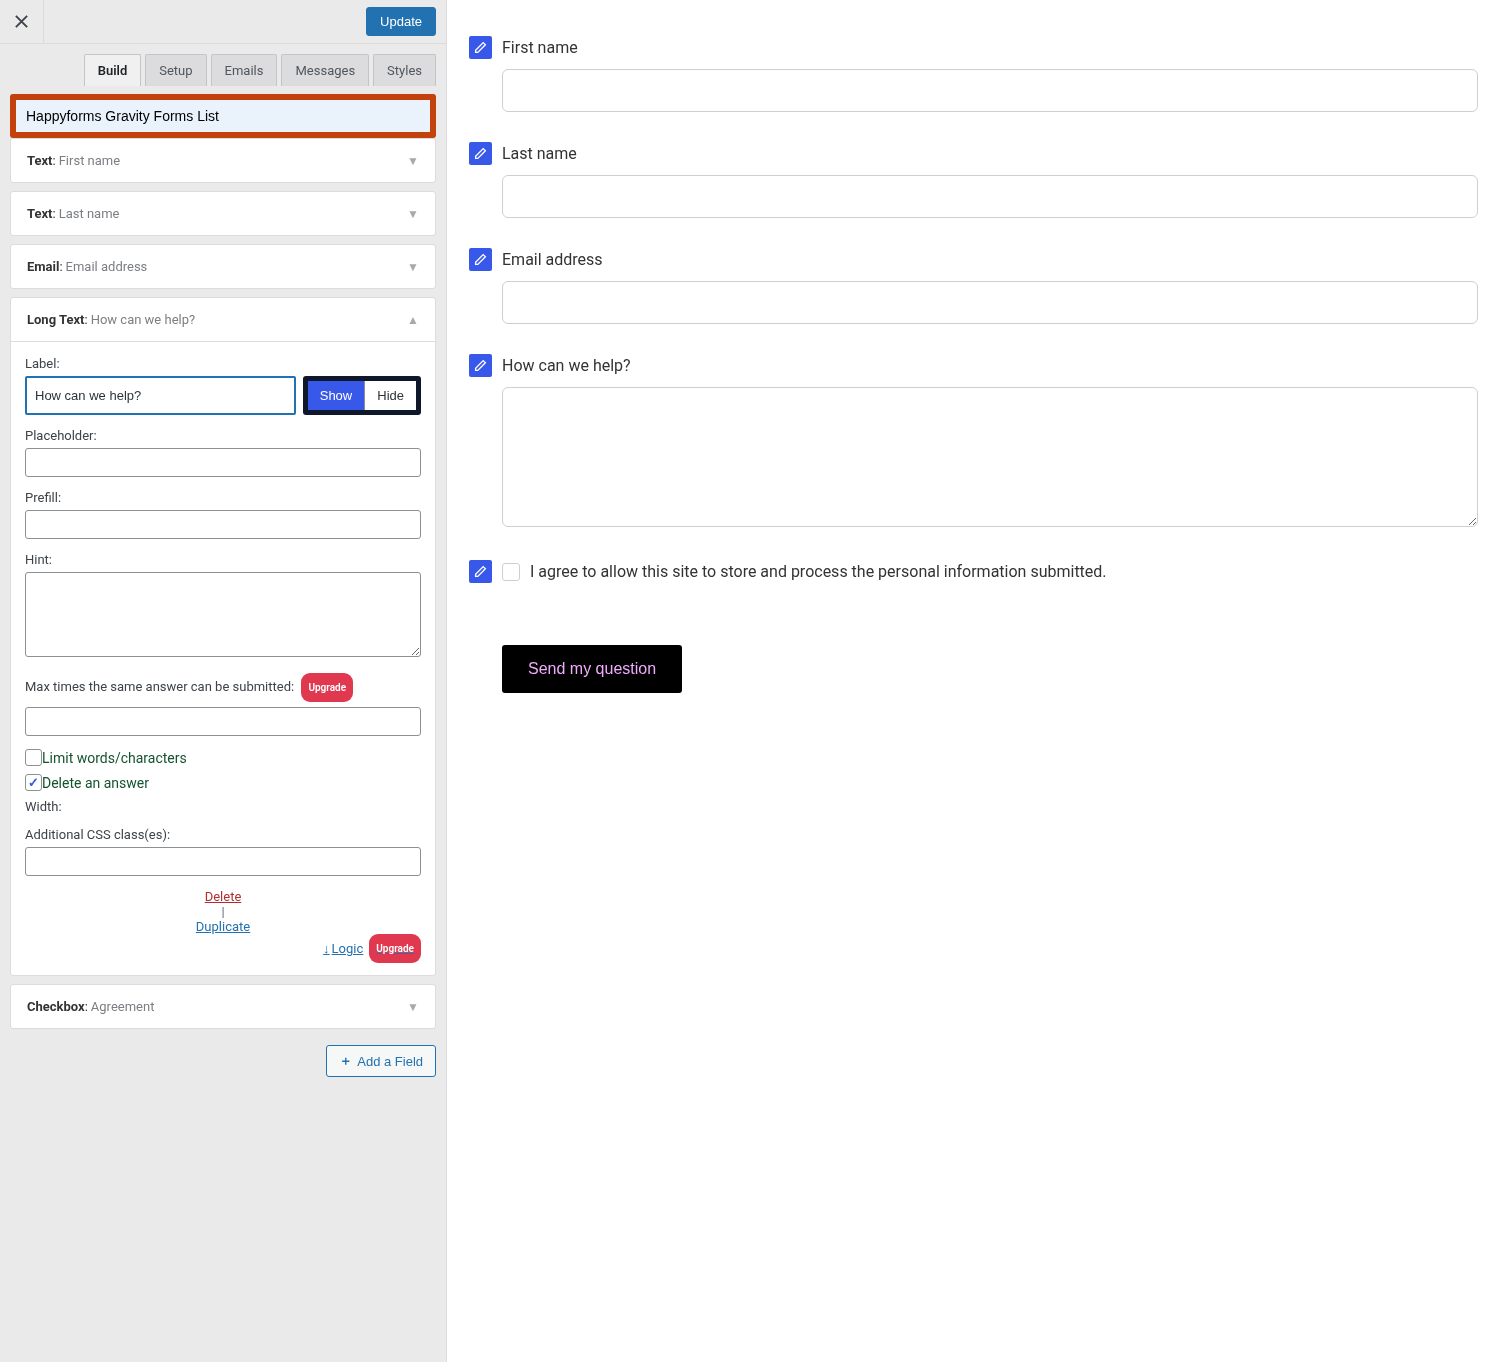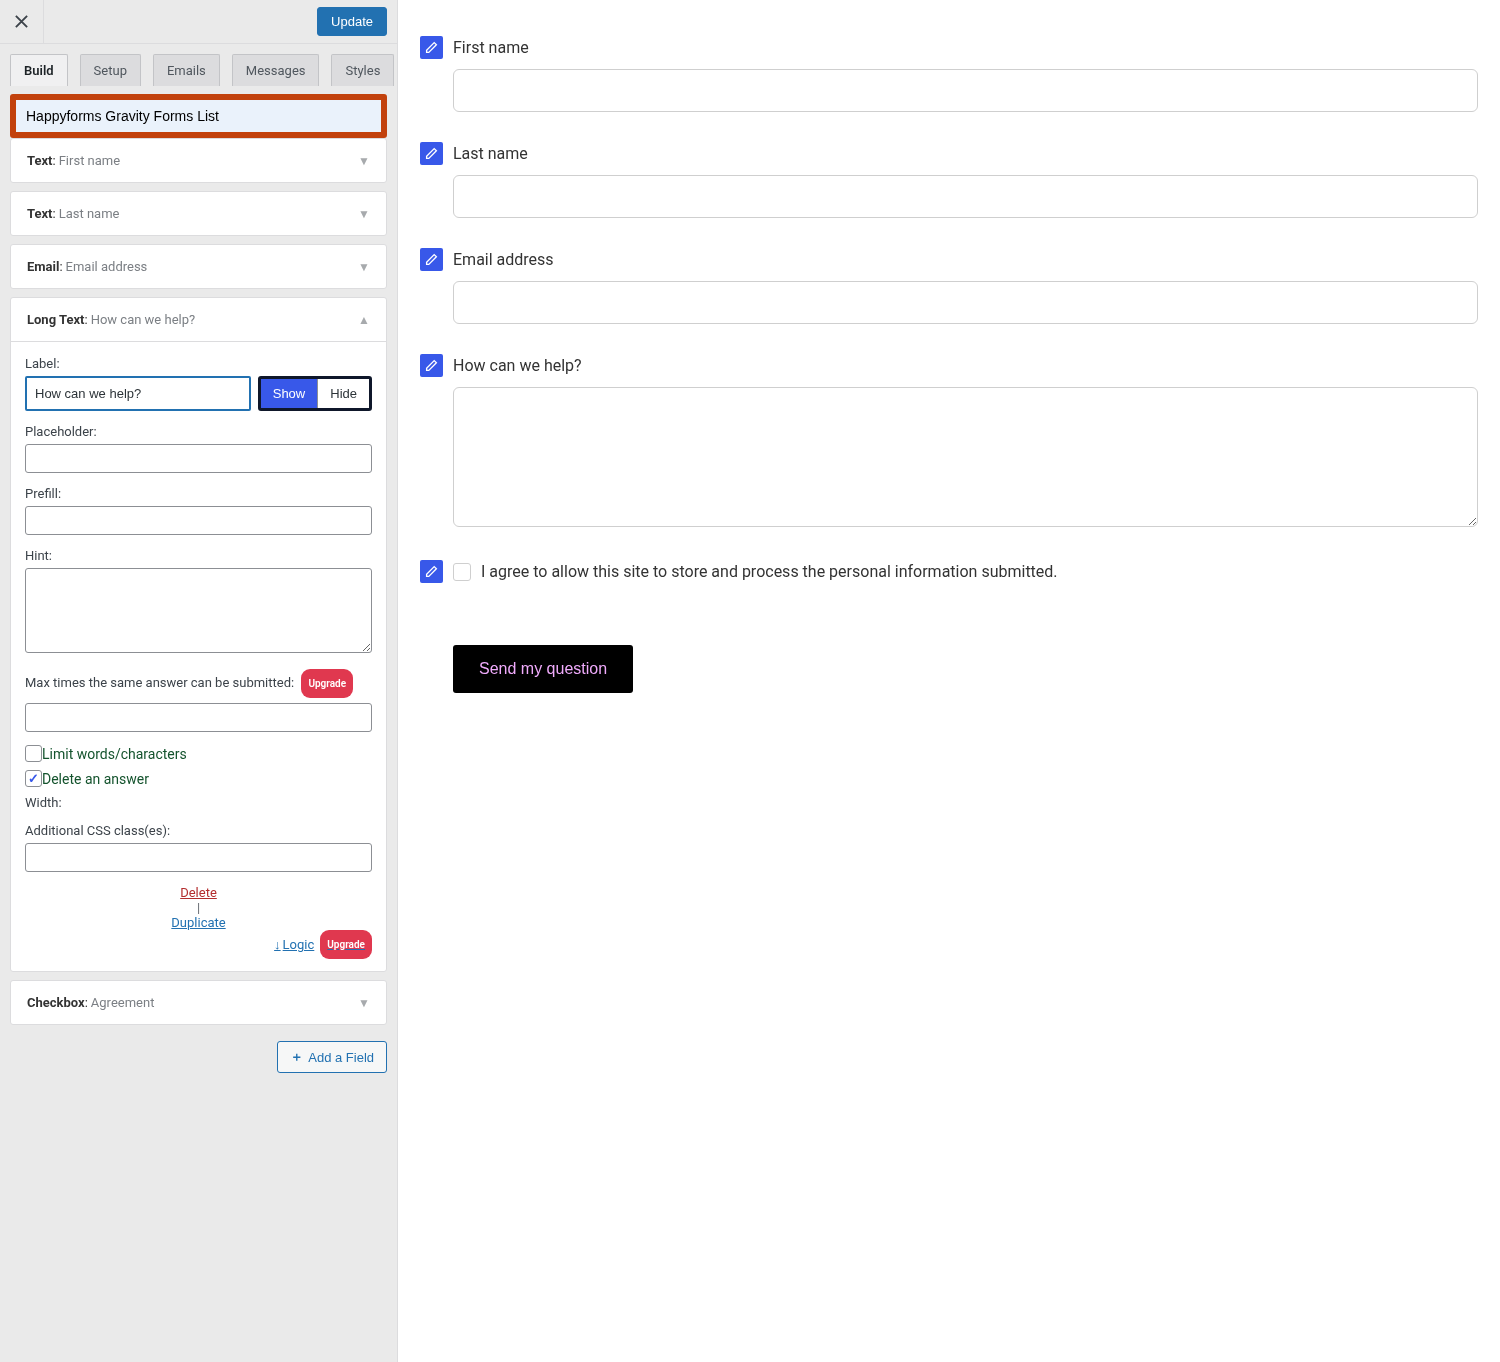--- a/index.html
+++ b/index.html
@@ -6,21 +6,21 @@
   body {
     margin: 0;
     font-family: -apple-system, BlinkMacSystemFont, "Segoe UI", Roboto, Arial, sans-serif;
     font-size: 13px;
     color: #1d2327;
     background: #f0f0f1;
   }
   .app { display: flex; min-height: 100vh; }
   
   .sidebar {
-    width: 398px;
+    width: 447px;
     background: #eaeaea;
     border-right: 1px solid #dcdcde;
     display: flex;
     flex-direction: column;
   }
   .sb-header {
     height: 44px;
     display: flex;
     align-items: center;
     padding: 0 10px 0 0;
@@ -40,22 +40,23 @@
     background: #2271b1;
     color: #fff;
     border: 1px solid #2271b1;
     border-radius: 3px;
     padding: 6px 13px;
     font-size: 13px;
     cursor: pointer;
   }
   .tabs {
     display: flex;
-    gap: 12px;
+    gap: 4px;
     padding: 10px 10px 0 10px;
+    justify-content: flex-end;
   }
   .tab {
     background: #dcdcde;
     border: 1px solid #c3c4c7;
     border-bottom: none;
     padding: 8px 13px;
     font-size: 13px;
     color: #50575e;
     border-radius: 2px 2px 0 0;
     cursor: pointer;
@@ -103,21 +104,21 @@
     background: #fff;
     border: 1px solid #8c8f94;
     border-radius: 3px;
     padding: 6px 8px;
     font-size: 13px;
     color: #2c3338;
   }
   .ta { height: 85px; resize: vertical; }
   .row-flex { display: flex; gap: 0; }
   .row-flex .txt.label-input { flex: 1; margin-right: 7px; border: 2px solid #2271b1; border-radius: 2px; }
-  .seg { display: inline-flex; border: 3px solid #0f172a; border-radius: 3px; overflow: hidden; }
+  .seg { display: inline-flex; border: 5px solid #0f172a; border-radius: 3px; overflow: hidden; }
   .seg button {
     background: #fff; border: none; padding: 7px 12px; font-size: 13px; color: #2c3338; cursor: pointer;
   }
   .seg button + button { border-left: 1px solid #8c8f94; }
   .seg button.active { background: #3858e9; color: #fff; }
   .badge-upgrade {
     display: inline-block;
     background: #e0384f;
     color: #fff;
     font-size: 10px;

